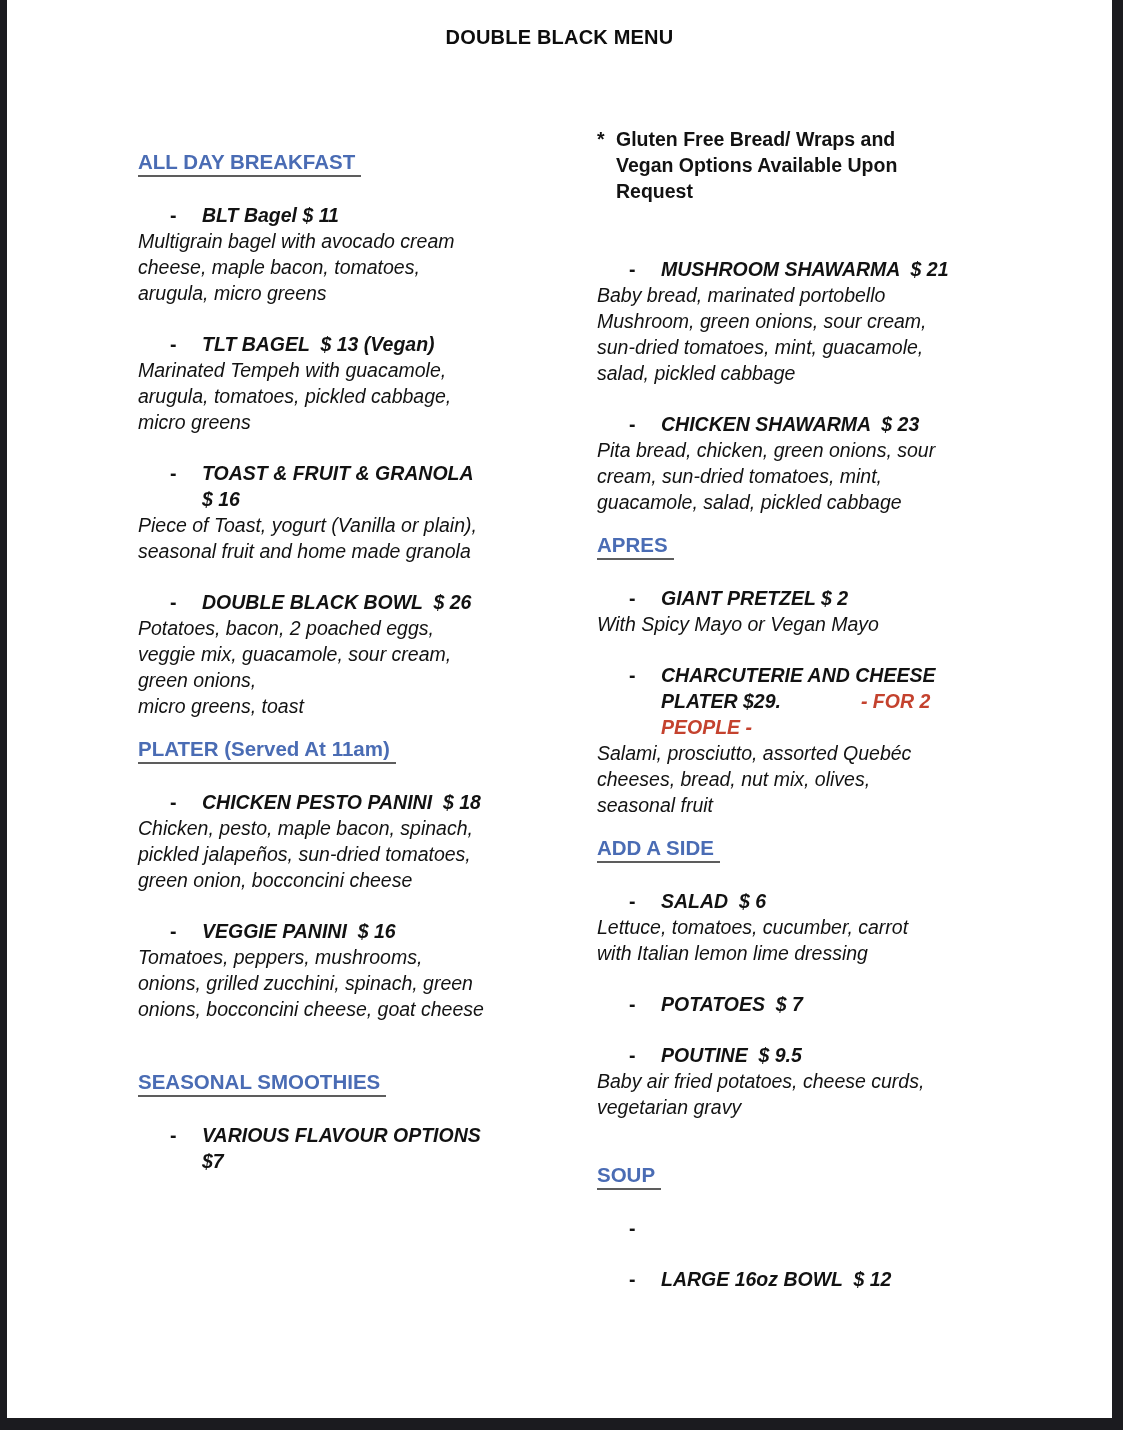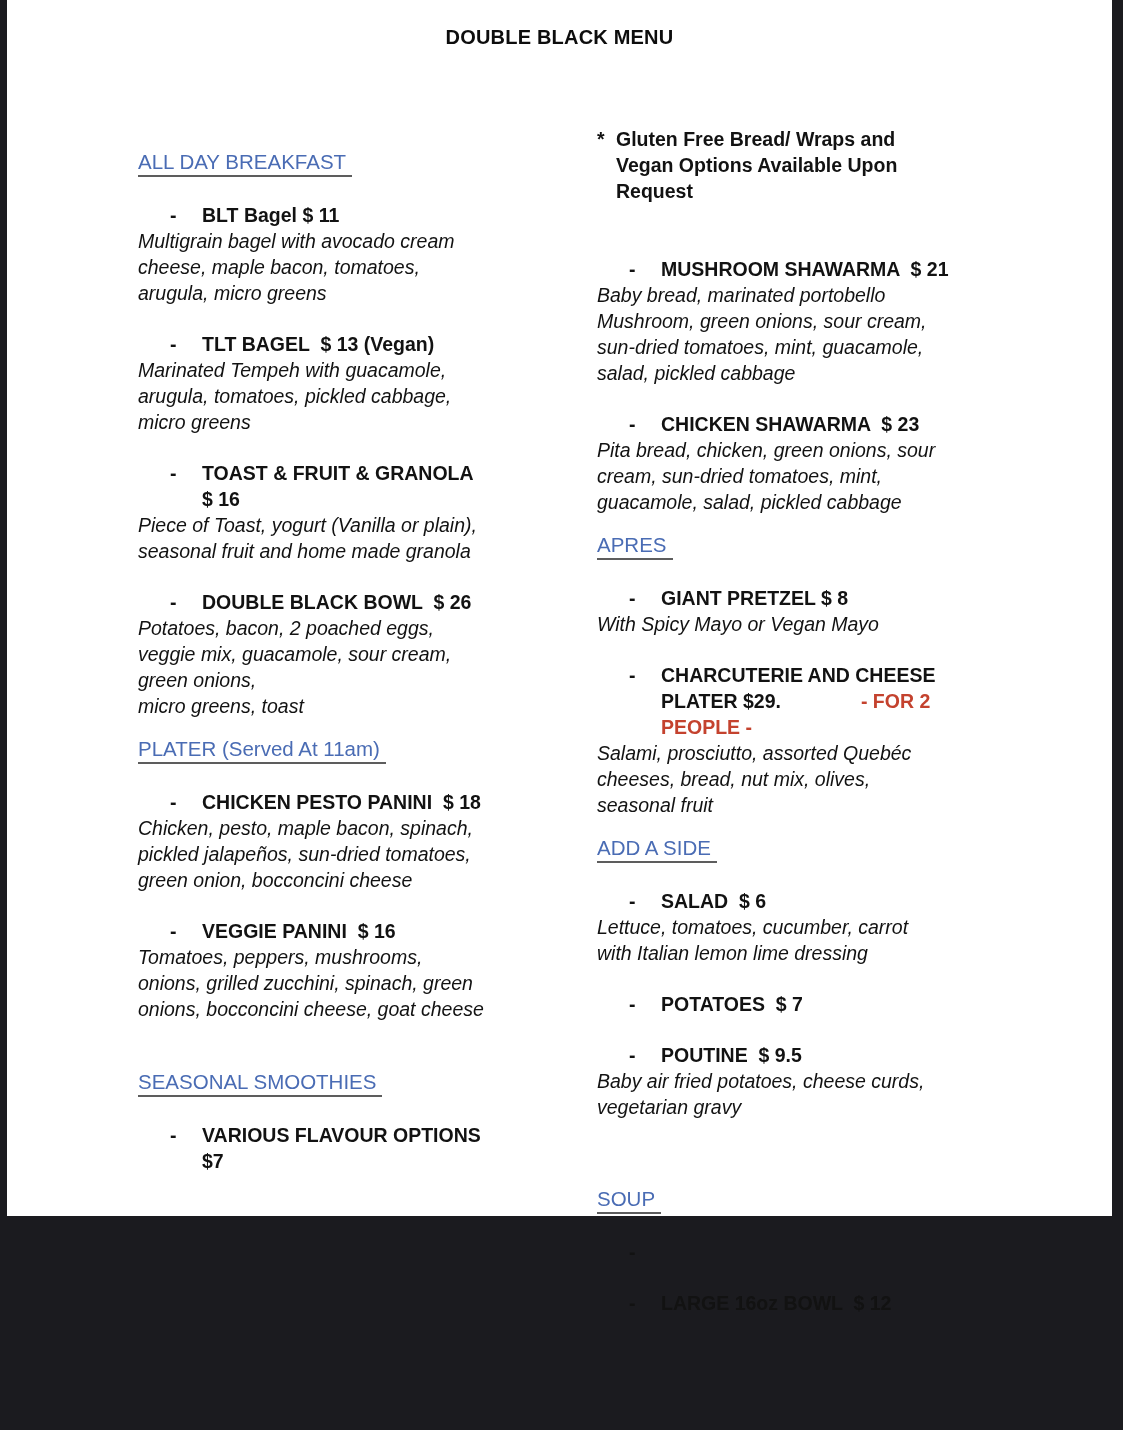--- a/index.html
+++ b/index.html
@@ -5,21 +5,21 @@
   html,body { margin:0; padding:0; }
   body {
     width:1123px; height:1430px;
     background:#1b1b1f;
     font-family:"Liberation Sans", sans-serif;
     position:relative;
     overflow:hidden;
   }
   .page {
     position:absolute; left:7px; top:0;
-    width:1105px; height:1216px;
+    width:1105px; height:1418px;
     background:#ffffff;
     color:#121212;
   }
   .doc-title {
     padding-top:24px;
     text-align:center;
     font-size:20px; font-weight:bold;
     line-height:26px;
     color:#0d0d0d;
     letter-spacing:0.2px;
@@ -33,29 +33,29 @@
   .col-right { left:590px; width:416px; }
 
   .note { display:flex; font-weight:bold; }
   .note-star { width:19px; flex:none; }
   .note-text { white-space:pre-wrap; flex:1; }
 
   .section-heading { margin-top:17px; }
   .heading-text {
     display:inline-block;
     color:#4a6cb4;
-    font-size:20.5px; font-weight:normal;
+    font-size:20.5px; font-weight:bold;
     line-height:24px;
     border-bottom:2px solid #5d5d5d;
     padding:0 6px 1px 0;
   }
   .menu-item { margin-top:25px; }
   .item-title { display:flex; }
   .dash { flex:none; width:32px; margin-left:32px; font-weight:bold; }
-  .item-name { flex:1; font-weight:bold; white-space:pre-wrap; }
+  .item-name { flex:1; font-weight:bold; white-space:pre-wrap;font-style:italic; }
   .item-desc { white-space:pre-wrap;font-style:italic; }
   .red { color:#c4422e; }
 </style>
 </head>
 <body>
 
 <div class="page">
   <div class="doc-title">DOUBLE BLACK MENU</div>
   <div class="body-wrap">
     <div class="col col-left" id="col-left">
@@ -157,21 +157,21 @@
             <div class="item-desc">Pita bread, chicken, green onions, sour
 cream, sun-dried tomatoes, mint,
 guacamole, salad, pickled cabbage</div>
           </div>
         </div>
         <div class="menu-section">
           <div class="section-heading"><span class="heading-text">APRES</span></div>
           <div class="menu-item">
             <div class="item-title">
               <span class="dash">-</span>
-              <div class="item-name"><span>GIANT PRETZEL $ 8</span></div>
+              <div class="item-name"><span>GIANT PRETZEL $ 2</span></div>
             </div>
             <div class="item-desc">With Spicy Mayo or Vegan Mayo</div>
           </div>
           <div class="menu-item">
             <div class="item-title">
               <span class="dash">-</span>
               <div class="item-name"><span>CHARCUTERIE AND CHEESE
 PLATER $29.</span><span class="red" style="margin-left: 80px;">- FOR 2
 PEOPLE -</span></div>
             </div>
@@ -199,21 +199,21 @@
           <div class="menu-item">
             <div class="item-title">
               <span class="dash">-</span>
               <div class="item-name"><span>POUTINE  $ 9.5</span></div>
             </div>
             <div class="item-desc">Baby air fried potatoes, cheese curds,
 vegetarian gravy</div>
           </div>
         </div>
         <div class="menu-section">
-          <div class="section-heading" style="margin-top: 66px;"><span class="heading-text">SOUP</span></div>
+          <div class="section-heading" style="margin-top: 42px;"><span class="heading-text">SOUP</span></div>
           <div class="menu-item">
             <div class="item-title">
               <span class="dash">-</span>
             </div>
           </div>
           <div class="menu-item">
             <div class="item-title">
               <span class="dash">-</span>
               <div class="item-name"><span>LARGE 16oz BOWL  $ 12</span></div>
             </div>

